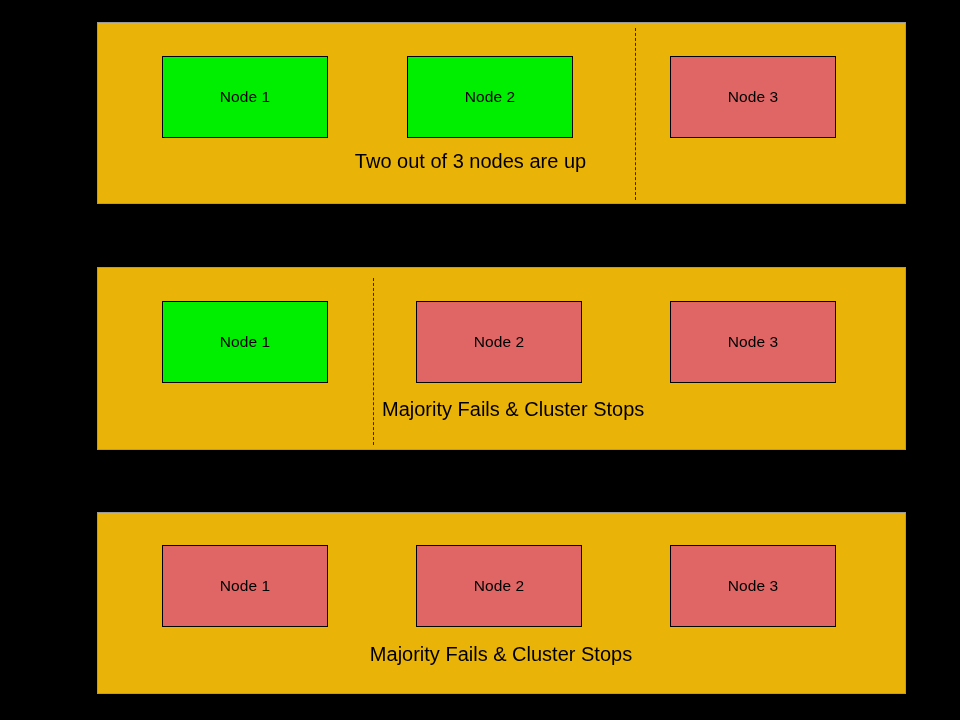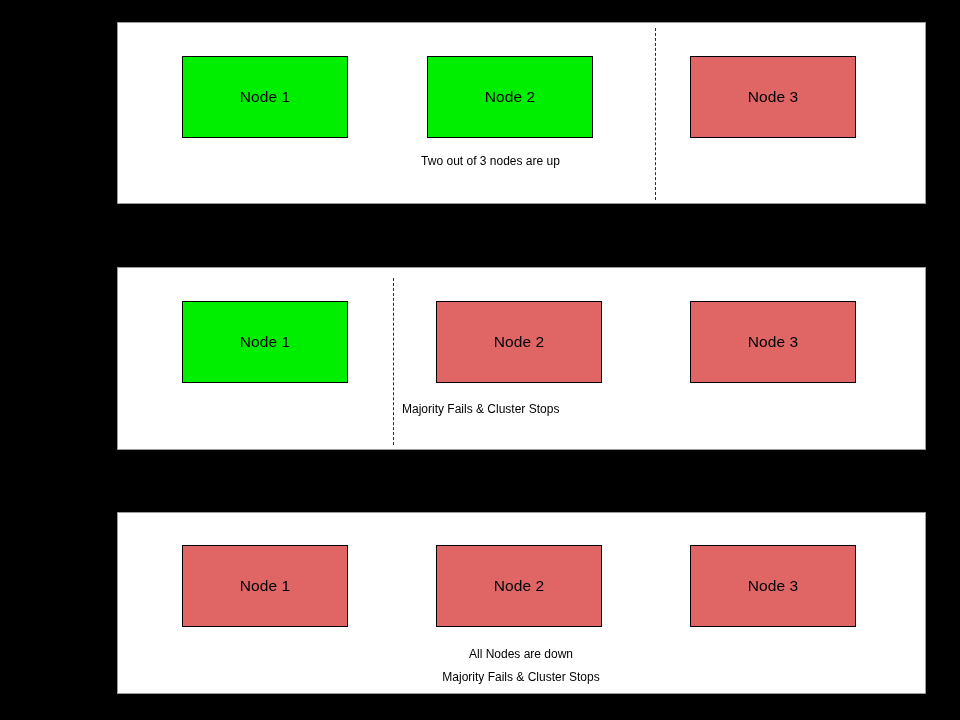--- a/index.html
+++ b/index.html
@@ -18,25 +18,24 @@
   #stage {
     position: absolute;
     left: 0; top: 0;
     width: 960px;
     height: 720px;
     background: #000000;
   }
 
   .panel {
     position: absolute;
-    background: #ffffff;
+    background: #eab308;
     border: 1px solid #9a9a9a;
     box-sizing: border-box;
     overflow: hidden;
-    margin-left: 20px;
   }
 
   .node-box {
     position: absolute;
     box-sizing: border-box;
     border: 1.6px solid #000000;
     display: flex;
     align-items: center;
     justify-content: center;
   }
@@ -54,21 +53,21 @@
 
   .divider {
     position: absolute;
     width: 0;
     border-left: 1.4px dashed #2b2b2b;
   }
 
   .caption {
     position: absolute;
     font-family: "Liberation Sans", sans-serif;
-    font-size: 12px;
+    font-size: 20px;
     color: #000000;
     line-height: 23px;
     white-space: nowrap;
   }
   .caption .cap-line { display: block; }
   .caption.center { text-align: center; }
   .caption.left   { text-align: left; }
 </style>
 </head>
 <body>
@@ -125,18 +124,17 @@
 
     <div class="node-box red" style="left:318px; top:32px; width:166px; height:82px;">
       <span class="node-label">Node 2</span>
     </div>
 
     <div class="node-box red" style="left:572px; top:32px; width:166px; height:82px;">
       <span class="node-label">Node 3</span>
     </div>
 
     <div class="caption center" style="left:238px; top:130px; width:330px;">
-      <span class="cap-line">All Nodes are down</span>
       <span class="cap-line">Majority Fails &amp; Cluster Stops</span>
     </div>
   </div>
 
 </div>
 
 </body></html>

